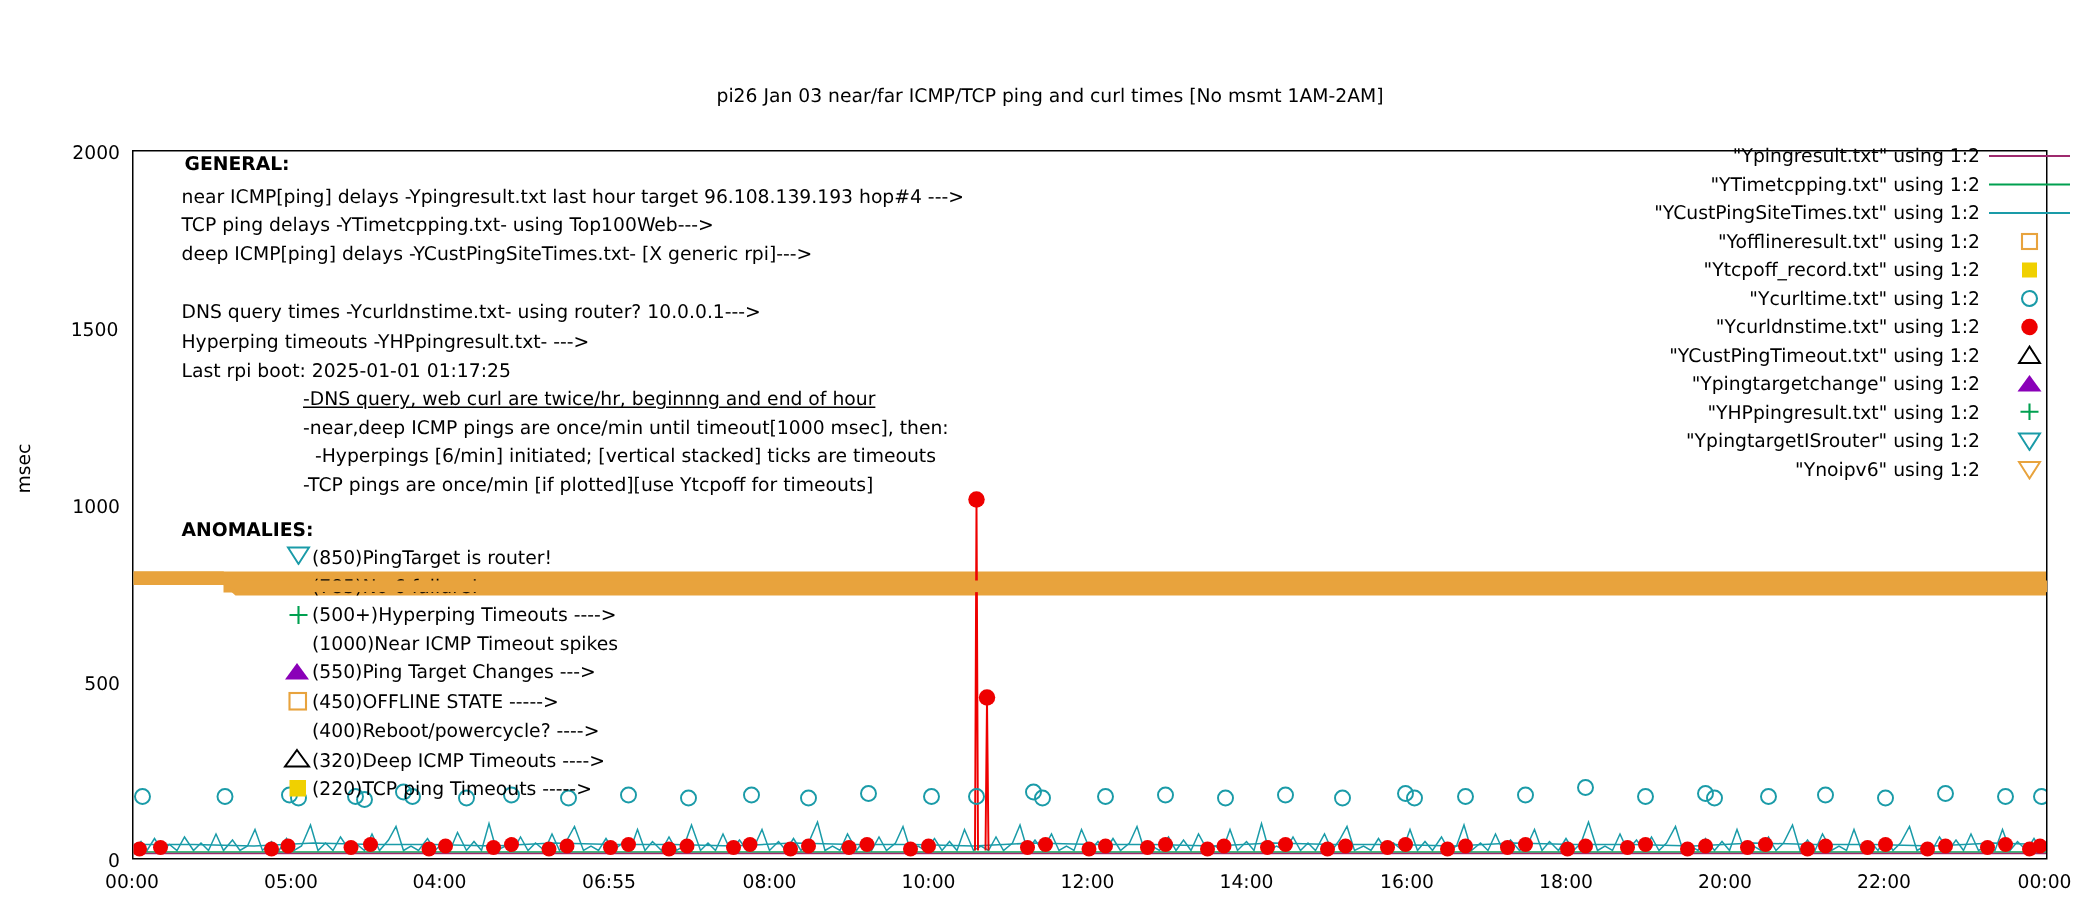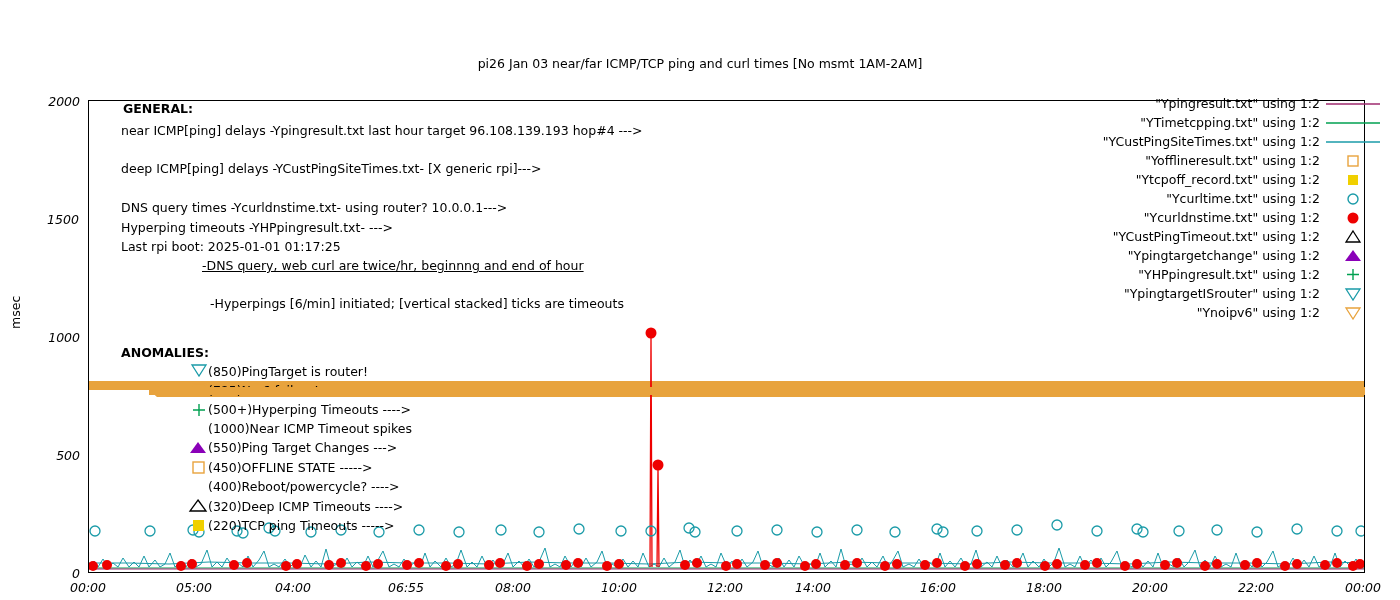--- a/index.html
+++ b/index.html
@@ -1,21 +1,21 @@
 <!DOCTYPE html>
 <html><head>
 <meta charset="utf-8">
 <style>
   html,body{margin:0;padding:0;}
   body{width:1400px;height:600px;background:#ffffff;font-family:"DejaVu Sans",sans-serif;overflow:hidden;}
   #root{position:relative;width:1400px;height:600px;margin-top:36px;}
   .abs{position:absolute;}
   .title{font-size:12.5px;color:#000;white-space:nowrap;}
   .axlabel{font-size:12.5px;color:#000;white-space:nowrap;}
-  .ticklbl{font-size:12.5px;color:#000;white-space:nowrap;font-style:italic;}
+  .ticklbl{font-size:12.5px;color:#000;white-space:nowrap;}
   .plotframe{position:absolute;left:88px;top:64px;width:1277px;height:473px;border:1px solid #000;box-sizing:border-box;background:transparent;}
   .annot{font-size:12.5px;color:#000;white-space:nowrap;}
   .annot.bold{font-weight:bold;}
   .legend-row{position:absolute;right:0;height:15px;white-space:nowrap;font-size:12.5px;color:#000;}
   .legend-label{position:absolute;right:80px;text-align:right;white-space:nowrap;}
   .legend-key{position:absolute;right:18px;width:58px;height:15px;}
   svg{display:block;}
   .gly{position:absolute;}
 </style>
 </head>
@@ -164,35 +164,38 @@
   <div class="abs ticklbl" style="left:46px;top:412px;width:34px;text-align:right;">500</div>
   <div class="abs ticklbl" style="left:46px;top:530px;width:34px;text-align:right;">0</div>
 
   <div class="abs ticklbl" style="left:63px;top:544px;width:50px;text-align:center;">00:00</div>
   <div class="abs ticklbl" style="left:169px;top:544px;width:50px;text-align:center;">05:00</div>
   <div class="abs ticklbl" style="left:275px;top:544px;width:50px;text-align:left;">04:00</div>
   <div class="abs ticklbl" style="left:381px;top:544px;width:50px;text-align:center;">06:55</div>
   <div class="abs ticklbl" style="left:488px;top:544px;width:50px;text-align:center;">08:00</div>
   <div class="abs ticklbl" style="left:594px;top:544px;width:50px;text-align:center;">10:00</div>
   <div class="abs ticklbl" style="left:700px;top:544px;width:50px;text-align:center;">12:00</div>
-  <div class="abs ticklbl" style="left:788px;top:544px;width:50px;text-align:center;">14:00</div>
+  <div class="abs ticklbl" style="left:806px;top:544px;width:50px;text-align:center;">14:00</div>
   <div class="abs ticklbl" style="left:913px;top:544px;width:50px;text-align:center;">16:00</div>
   <div class="abs ticklbl" style="left:1019px;top:544px;width:50px;text-align:center;">18:00</div>
   <div class="abs ticklbl" style="left:1125px;top:544px;width:50px;text-align:center;">20:00</div>
   <div class="abs ticklbl" style="left:1231px;top:544px;width:50px;text-align:center;">22:00</div>
   <div class="abs ticklbl" style="left:1338px;top:544px;width:50px;text-align:center;">00:00</div>
 
   <div class="abs annot bold" style="left:123px;top:65px;">GENERAL:</div>
   <div class="abs annot" style="left:121px;top:87px;">near ICMP[ping] delays -Ypingresult.txt last hour target 96.108.139.193 hop#4 ---&gt;</div>
+  <div class="abs annot" style="left:121px;top:106px;">TCP ping delays -YTimetcpping.txt- using Top100Web---&gt;</div>
   <div class="abs annot" style="left:121px;top:125px;">deep ICMP[ping] delays -YCustPingSiteTimes.txt- [X generic rpi]---&gt;</div>
   <div class="abs annot" style="left:121px;top:164px;">DNS query times -Ycurldnstime.txt- using router? 10.0.0.1---&gt;</div>
   <div class="abs annot" style="left:121px;top:184px;">Hyperping timeouts -YHPpingresult.txt- ---&gt;</div>
   <div class="abs annot" style="left:121px;top:203px;">Last rpi boot: 2025-01-01 01:17:25</div>
   <div class="abs annot" style="left:202px;top:222px;text-decoration:underline;">-DNS query, web curl are twice/hr, beginnng and end of hour</div>
+  <div class="abs annot" style="left:202px;top:241px;">-near,deep ICMP pings are once/min until timeout[1000 msec], then:</div>
   <div class="abs annot" style="left:210px;top:260px;">-Hyperpings [6/min] initiated; [vertical stacked] ticks are timeouts</div>
+  <div class="abs annot" style="left:202px;top:279px;">-TCP pings are once/min [if plotted][use Ytcpoff for timeouts]</div>
 
   <div class="abs annot bold" style="left:121px;top:309px;">ANOMALIES:</div>
 
   <div class="abs gly" style="left:190px;top:327px;">
     <svg width="18" height="14">
         <polygon points="2,2 16,2 9,13" fill="none" stroke="#1a9ba8" stroke-width="1.3"></polygon>
       </svg>
   </div>
   <div class="abs annot" style="left:208px;top:328px;">(850)PingTarget is router!</div>
 

